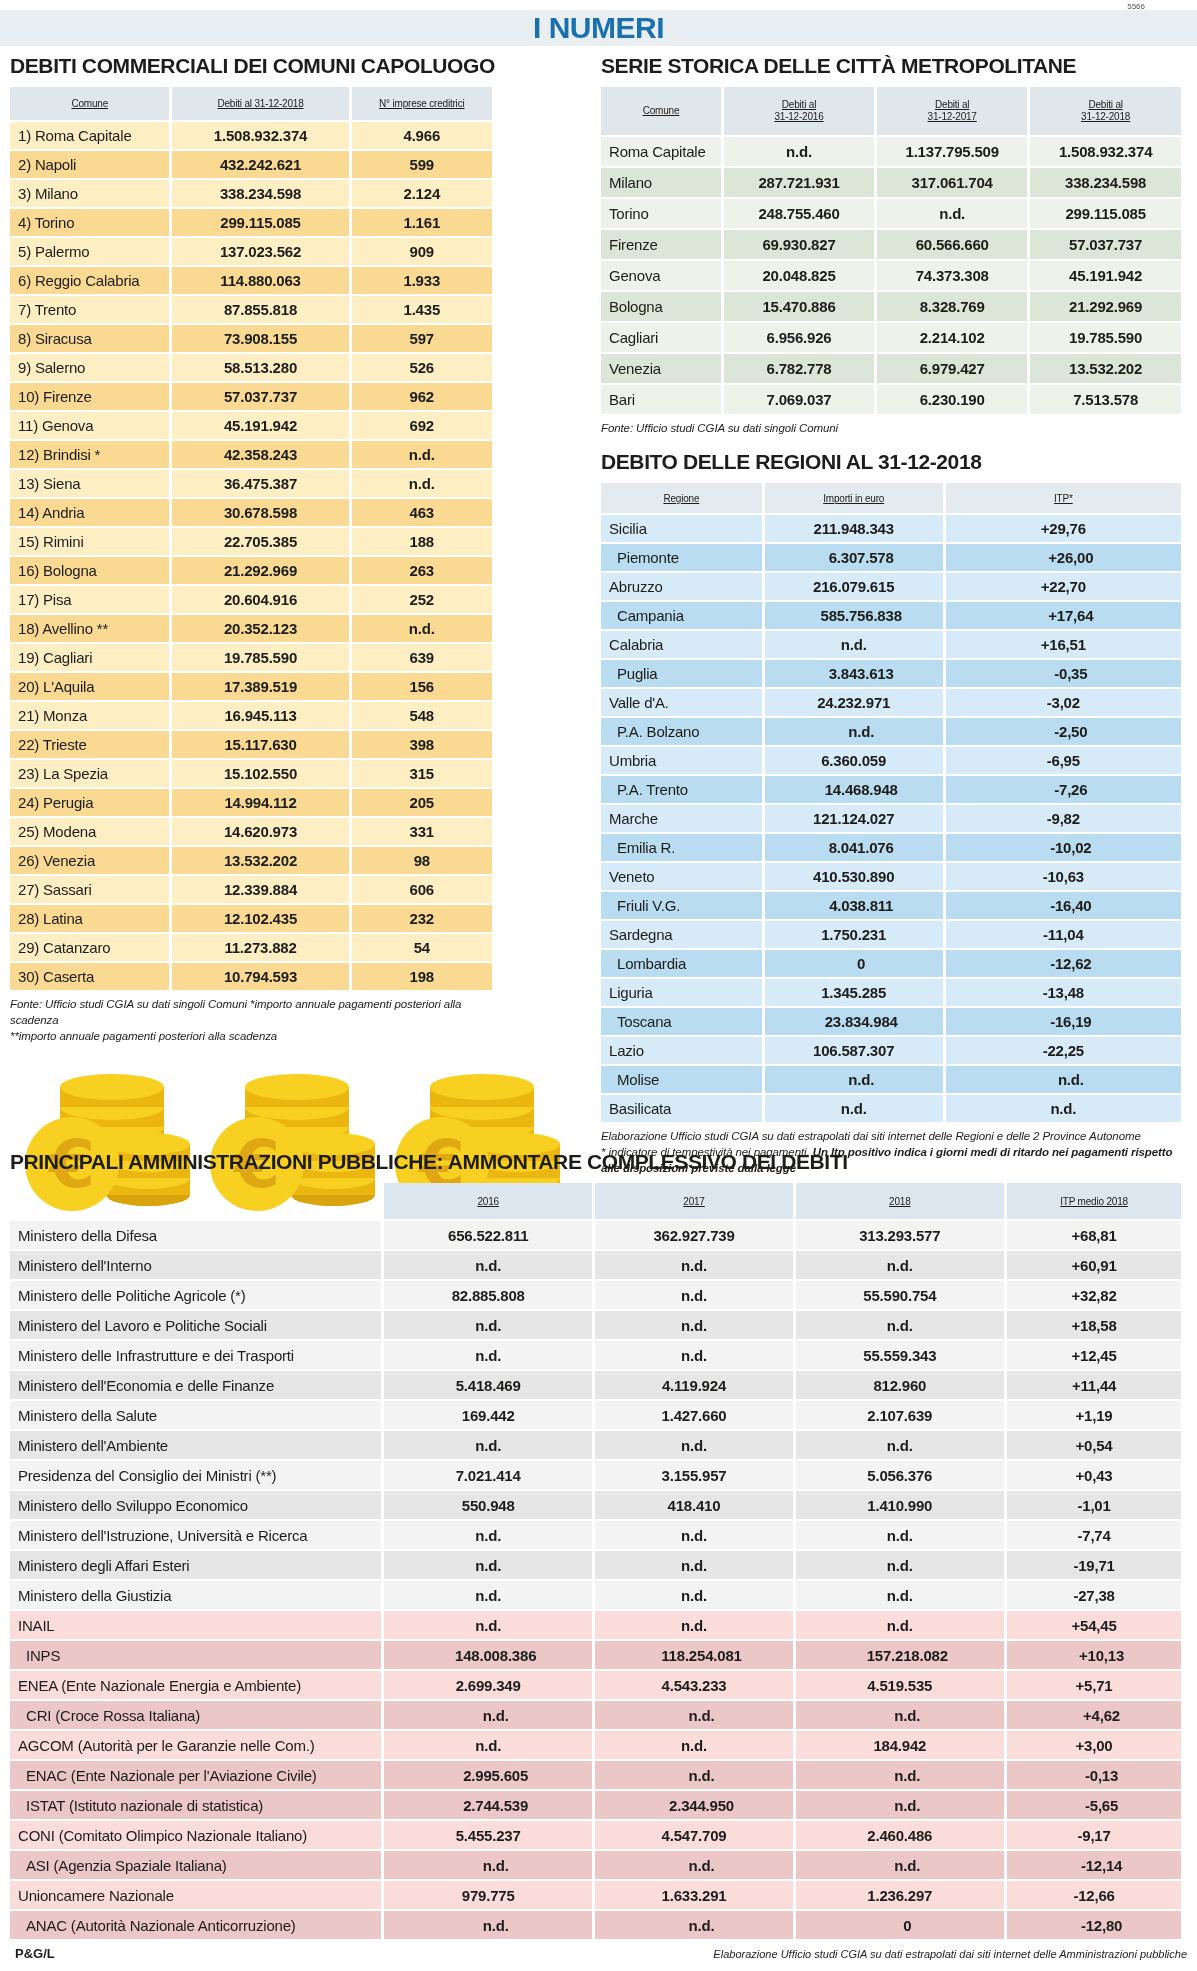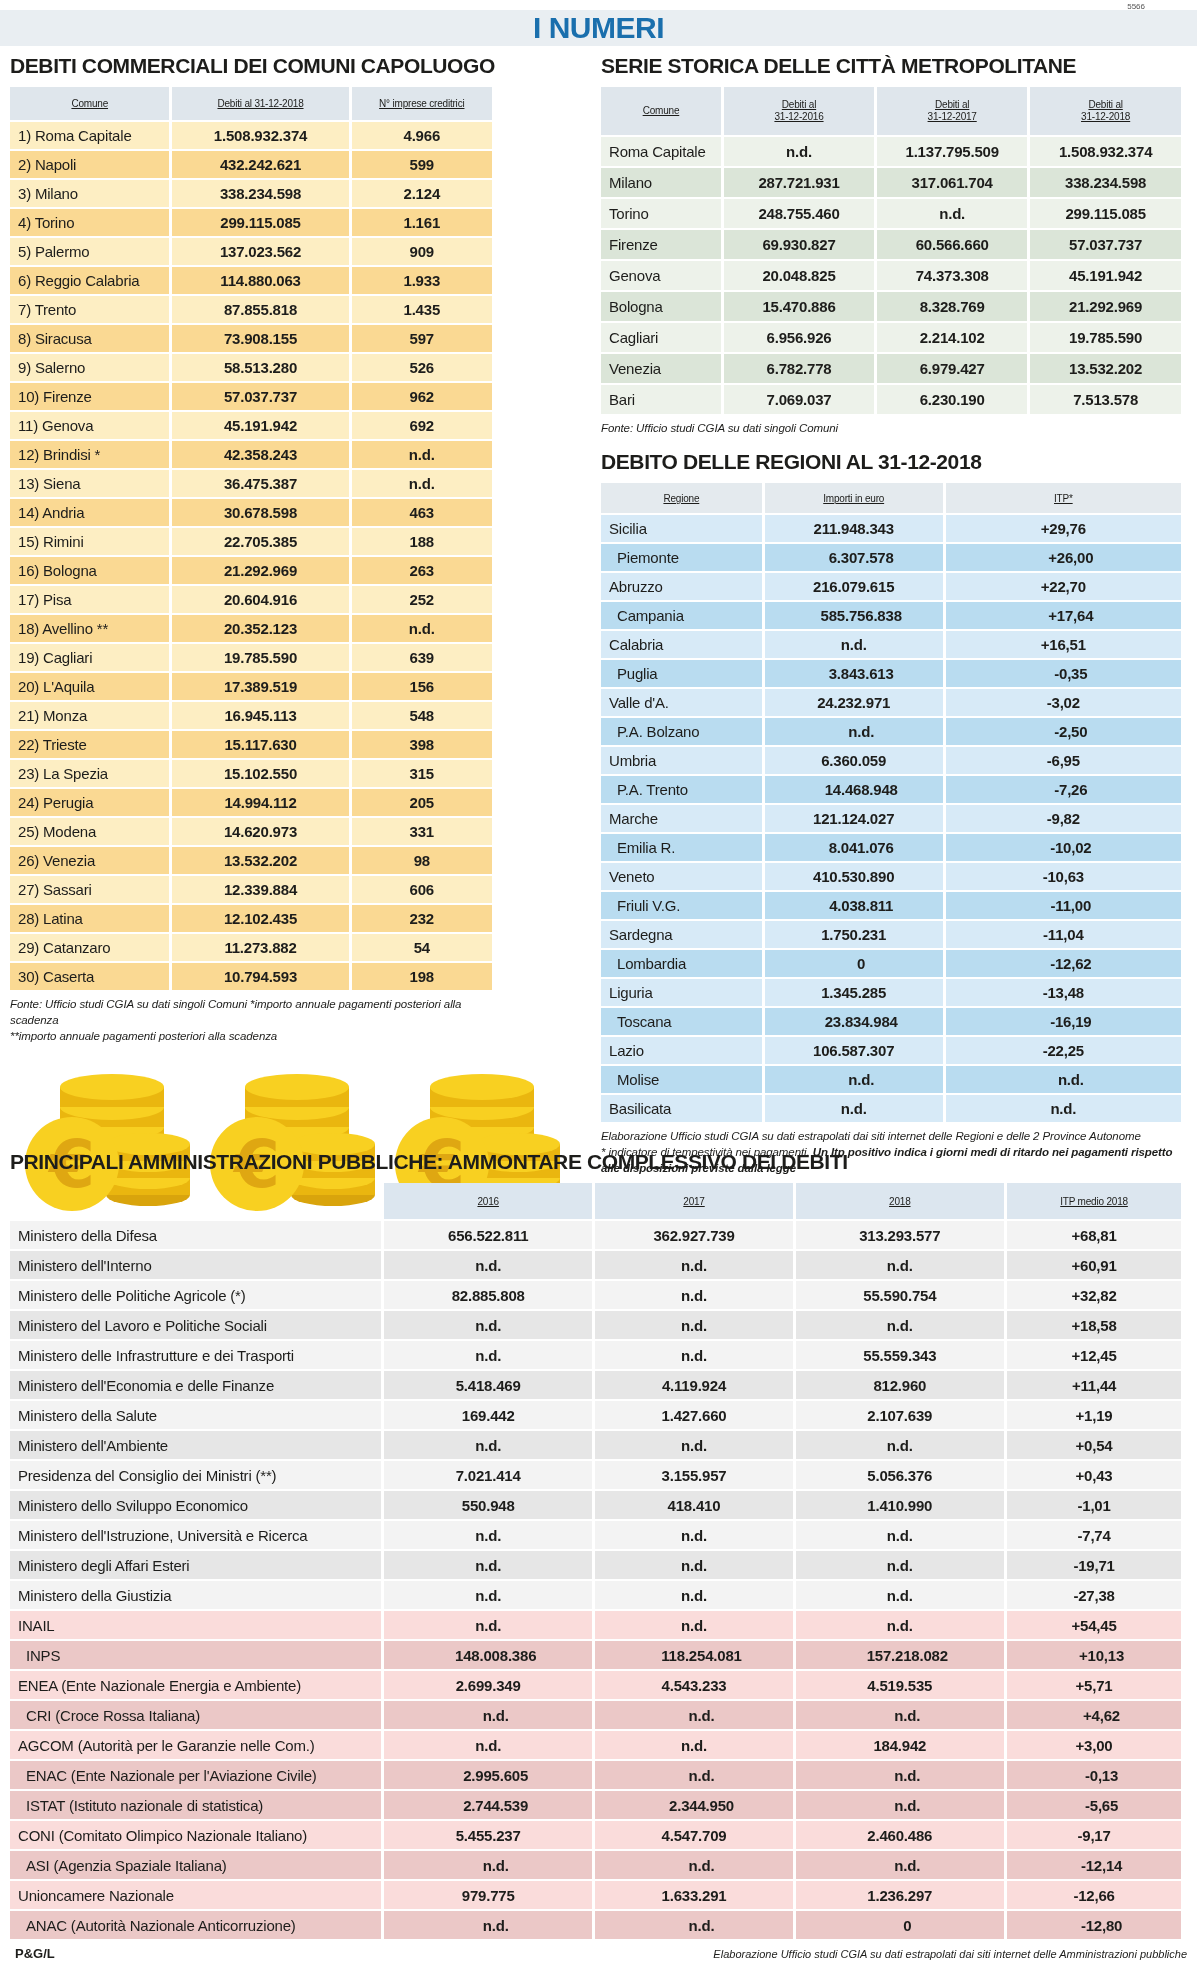--- a/index.html
+++ b/index.html
@@ -451,21 +451,21 @@
           <td>-10,02</td>
         </tr>
         <tr class="odd">
           <td>Veneto</td>
           <td>410.530.890</td>
           <td>-10,63</td>
         </tr>
         <tr class="even">
           <td>Friuli V.G.</td>
           <td>4.038.811</td>
-          <td>-11,00</td>
+          <td>-16,40</td>
         </tr>
         <tr class="odd">
           <td>Sardegna</td>
           <td>1.750.231</td>
           <td>-11,04</td>
         </tr>
         <tr class="even">
           <td>Lombardia</td>
           <td>0</td>
           <td>-12,62</td>

